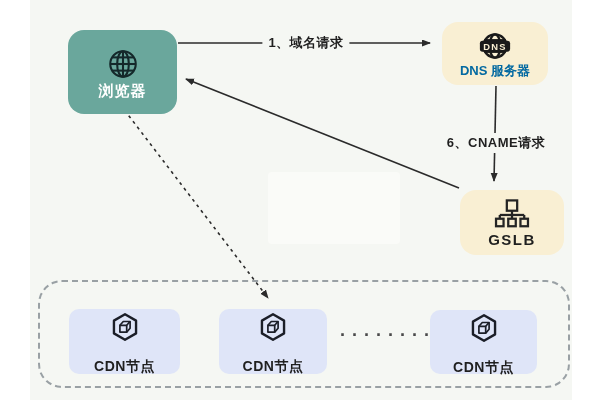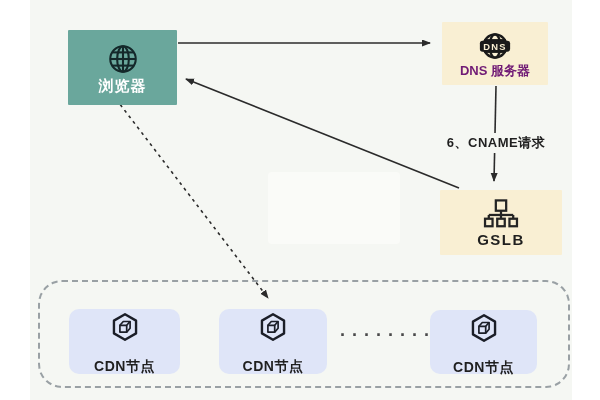--- a/index.html
+++ b/index.html
@@ -19,33 +19,33 @@
   }
   .edges-svg{position:absolute;left:0;top:0;width:600px;height:400px;}
   .edge-label{
     position:absolute;transform:translate(-50%,-50%);
     background:#f5f7f3;padding:1px 6px;white-space:nowrap;
     font-size:13px;font-weight:700;color:#1f1f1f;letter-spacing:.5px;
   }
   .node{
     position:absolute;display:flex;flex-direction:column;
     align-items:center;justify-content:center;gap:2px;
-    border-radius:1px;box-sizing:border-box;
+    border-radius:16px;box-sizing:border-box;
   }
   .node .node-label{font-weight:700;line-height:1;}
   .node-browser{
-    left:68px;top:30px;width:109px;height:75px;background:#6aa79c;
+    left:68px;top:30px;width:109px;height:84px;background:#6aa79c;
   }
   .node-browser .node-label{color:#ffffff;font-size:15px;letter-spacing:1px;}
   .node-dns{
     left:442px;top:22px;width:106px;height:63px;background:#f9efd3;
   }
-  .node-dns .node-label{color:#701a75;font-size:13px;}
+  .node-dns .node-label{color:#0369a1;font-size:13px;}
   .node-gslb{
-    left:440px;top:190px;width:122px;height:65px;background:#f9efd3;
+    left:460px;top:190px;width:104px;height:65px;background:#f9efd3;
   }
   .node-gslb .node-label{color:#1f1f1f;font-size:15px;letter-spacing:1.5px;}
   .cdn-container{
     position:absolute;left:38px;top:280px;width:532px;height:108px;
     border:2px dashed #99a0a4;border-radius:24px;box-sizing:border-box;
   }
   .node-cdn{
     background:#dfe5f8;border-radius:10px;gap:15px;
   }
   .node-cdn .node-label{color:#1f1f1f;font-size:14px;letter-spacing:.5px;}
@@ -71,20 +71,21 @@
       <marker id="arrow" markerWidth="10" markerHeight="8" refX="8" refY="3.5" orient="auto" markerUnits="userSpaceOnUse">
         <path d="M0,0 L9,3.5 L0,7 Z" fill="#2b2b2b"></path>
       </marker>
     </defs>
     <line x1="178" y1="43" x2="430" y2="43" stroke="#2b2b2b" stroke-width="1.6" marker-end="url(#arrow)"></line>
     <line x1="496" y1="86" x2="494" y2="181" stroke="#2b2b2b" stroke-width="1.6" marker-end="url(#arrow)"></line>
     <line x1="459" y1="188" x2="186" y2="79" stroke="#2b2b2b" stroke-width="1.6" marker-end="url(#arrow)"></line>
     <line x1="116" y1="99" x2="268" y2="298" stroke="#2b2b2b" stroke-width="1.6" stroke-dasharray="3 4" marker-end="url(#arrow)"></line>
   </svg>
 
+  <div class="edge-label" style="left:306px;top:43px;">1、域名请求</div>
   <div class="edge-label" style="left:496px;top:143px;">6、CNAME请求</div>
 
   <div class="node node-browser">
     <svg class="icon" width="34" height="34" viewBox="0 0 36 36">
       <g stroke="#14282a" stroke-width="2.2" fill="none">
         <circle cx="18" cy="18" r="13.5"></circle>
         <ellipse cx="18" cy="18" rx="6.2" ry="13.5"></ellipse>
         <line x1="18" y1="4.5" x2="18" y2="31.5"></line>
         <line x1="4.5" y1="18" x2="31.5" y2="18"></line>
         <line x1="6.6" y1="11" x2="29.4" y2="11"></line>

